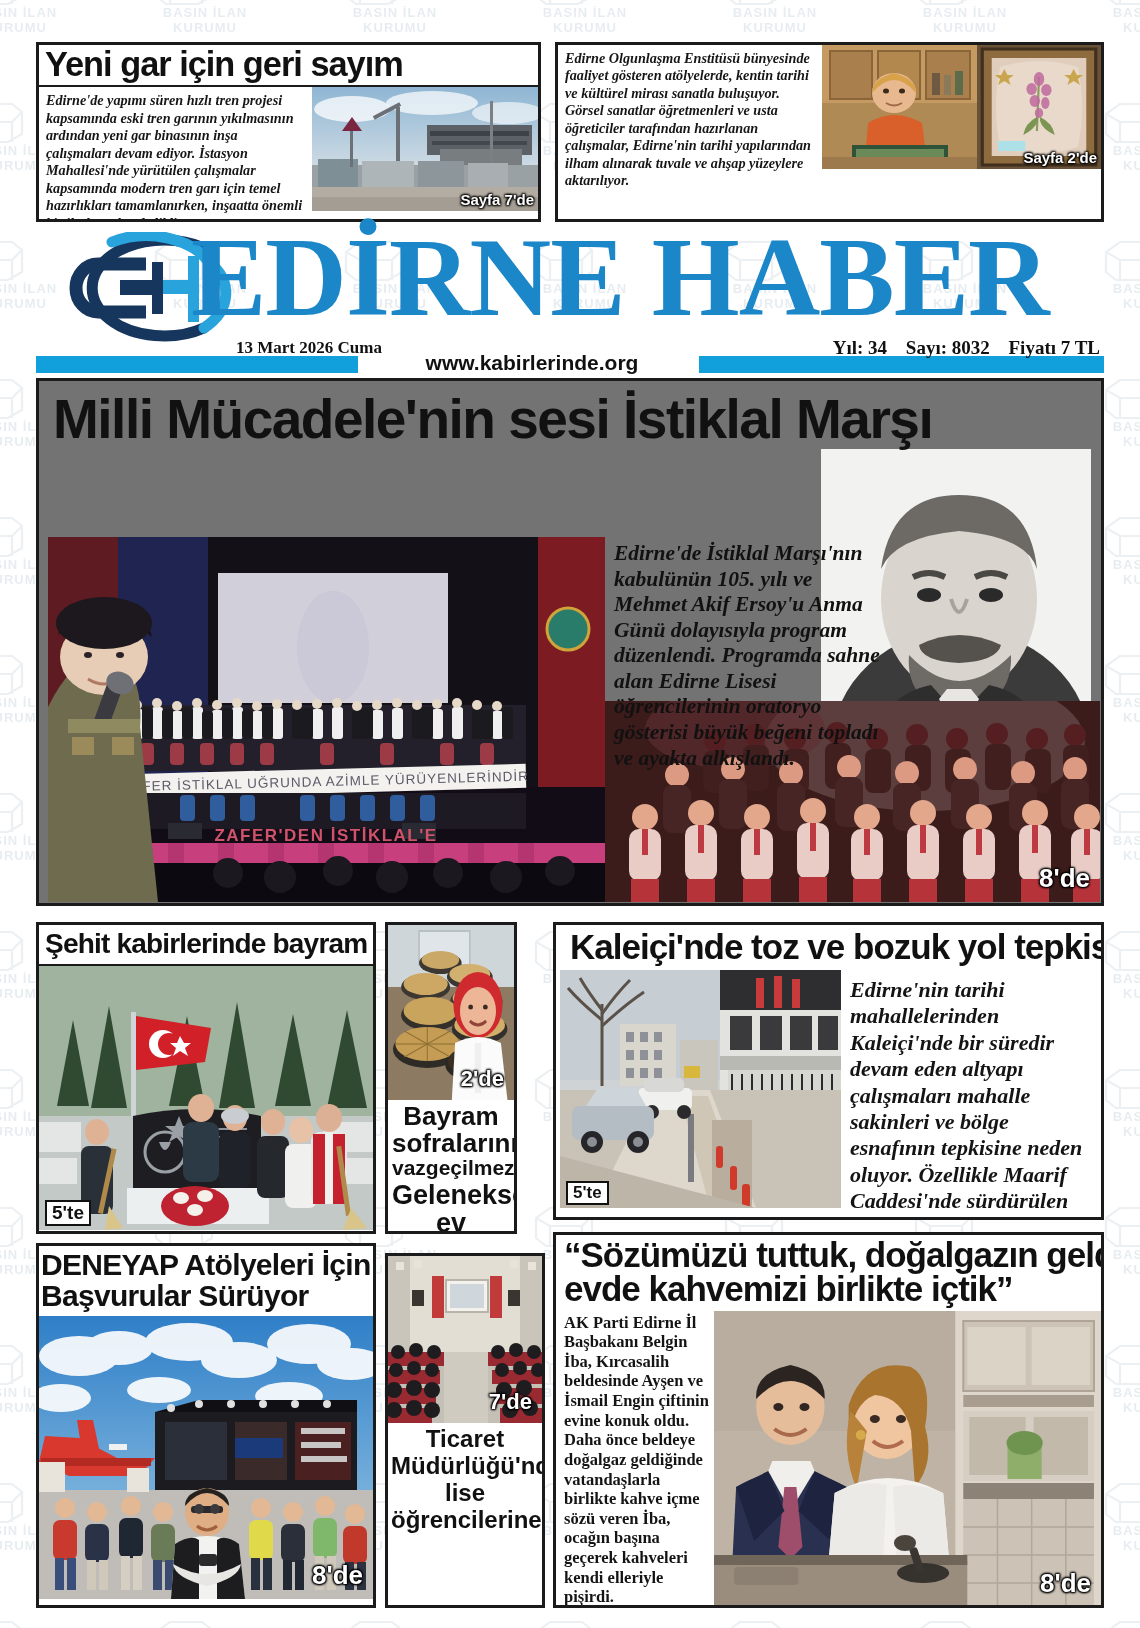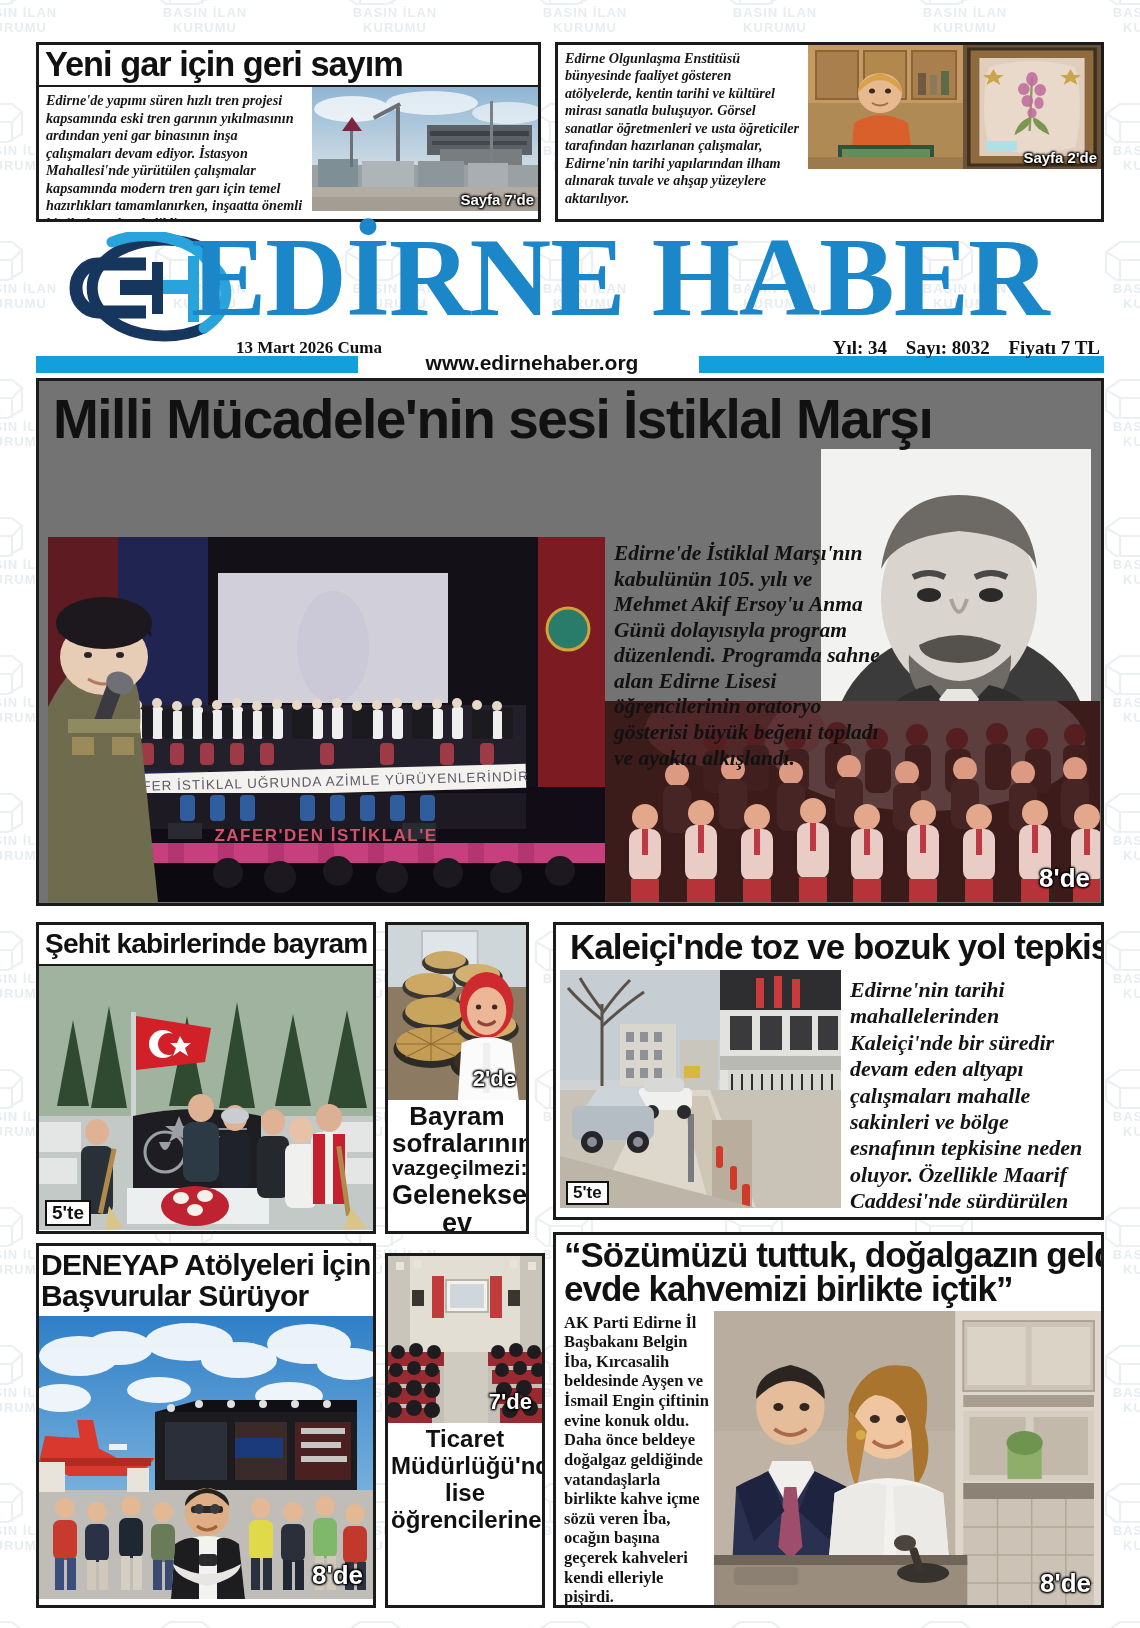--- a/index.html
+++ b/index.html
@@ -99,21 +99,21 @@
     flex: 1;
     font-style: italic;
   }
   .teaser-photo {
     position: relative;
     overflow: hidden;
     flex-shrink: 0;
   }
   .t1-photo { width: 226px; }
   .t2-photo { width: 155px; }
-  .t2-photo2 { width: 138px; }
+  .t2-photo2 { width: 124px; }
 
   .badge {
     position: absolute;
     right: 4px; bottom: 3px;
     color: #fff;
     font-family: "Liberation Sans Narrow", "Liberation Sans", sans-serif;
     font-weight: bold;
     font-size: 15px;
     text-shadow: 1px 1px 2px #000, -1px 1px 2px #000, 1px -1px 2px #000, -1px -1px 2px #000;
     letter-spacing: 0px;
@@ -270,21 +270,21 @@
   }
   .mid-left .ml-photo {
     position: relative;
     height: 264px;
     overflow: hidden;
   }
 
   .mid-mid {
     position: absolute;
     left: 385px; top: 922px;
-    width: 144px; height: 312px;
+    width: 132px; height: 312px;
     background: #fff;
   }
   .mid-mid .mm-photo { position: relative; height: 175px; overflow: hidden; }
   .mid-mid .mm-cap {
     padding: 3px 4px 2px 4px;
     text-align: center;
     font-family: "Liberation Sans Narrow", "Liberation Sans", sans-serif;
     font-weight: bold;
     color: #111;
     line-height: 1.04;
@@ -1407,21 +1407,21 @@
         <rect x="109" y="48" width="28" height="14" fill="#29a3dc"></rect>
       </svg>
     </div>
     <div class="masthead-title">EDİRNE HABER</div>
   </div>
 
   <div class="infobar">
     <div class="bluebar bb-left"></div>
     <div class="bluebar bb-right"></div>
     <div class="info-date">13 Mart 2026 Cuma</div>
-    <div class="info-url">www.edirnehaber.org</div>
+    <div class="info-url">www.kabirlerinde.org</div>
     <div class="info-meta">
       <span>Yıl: 34</span>
       <span>Sayı: 8032</span>
       <span>Fiyatı 7 TL</span>
     </div>
   </div>
 
   <div class="box lead">
     <div class="lead-h1">Milli Mücadele'nin sesi İstiklal Marşı</div>
 

